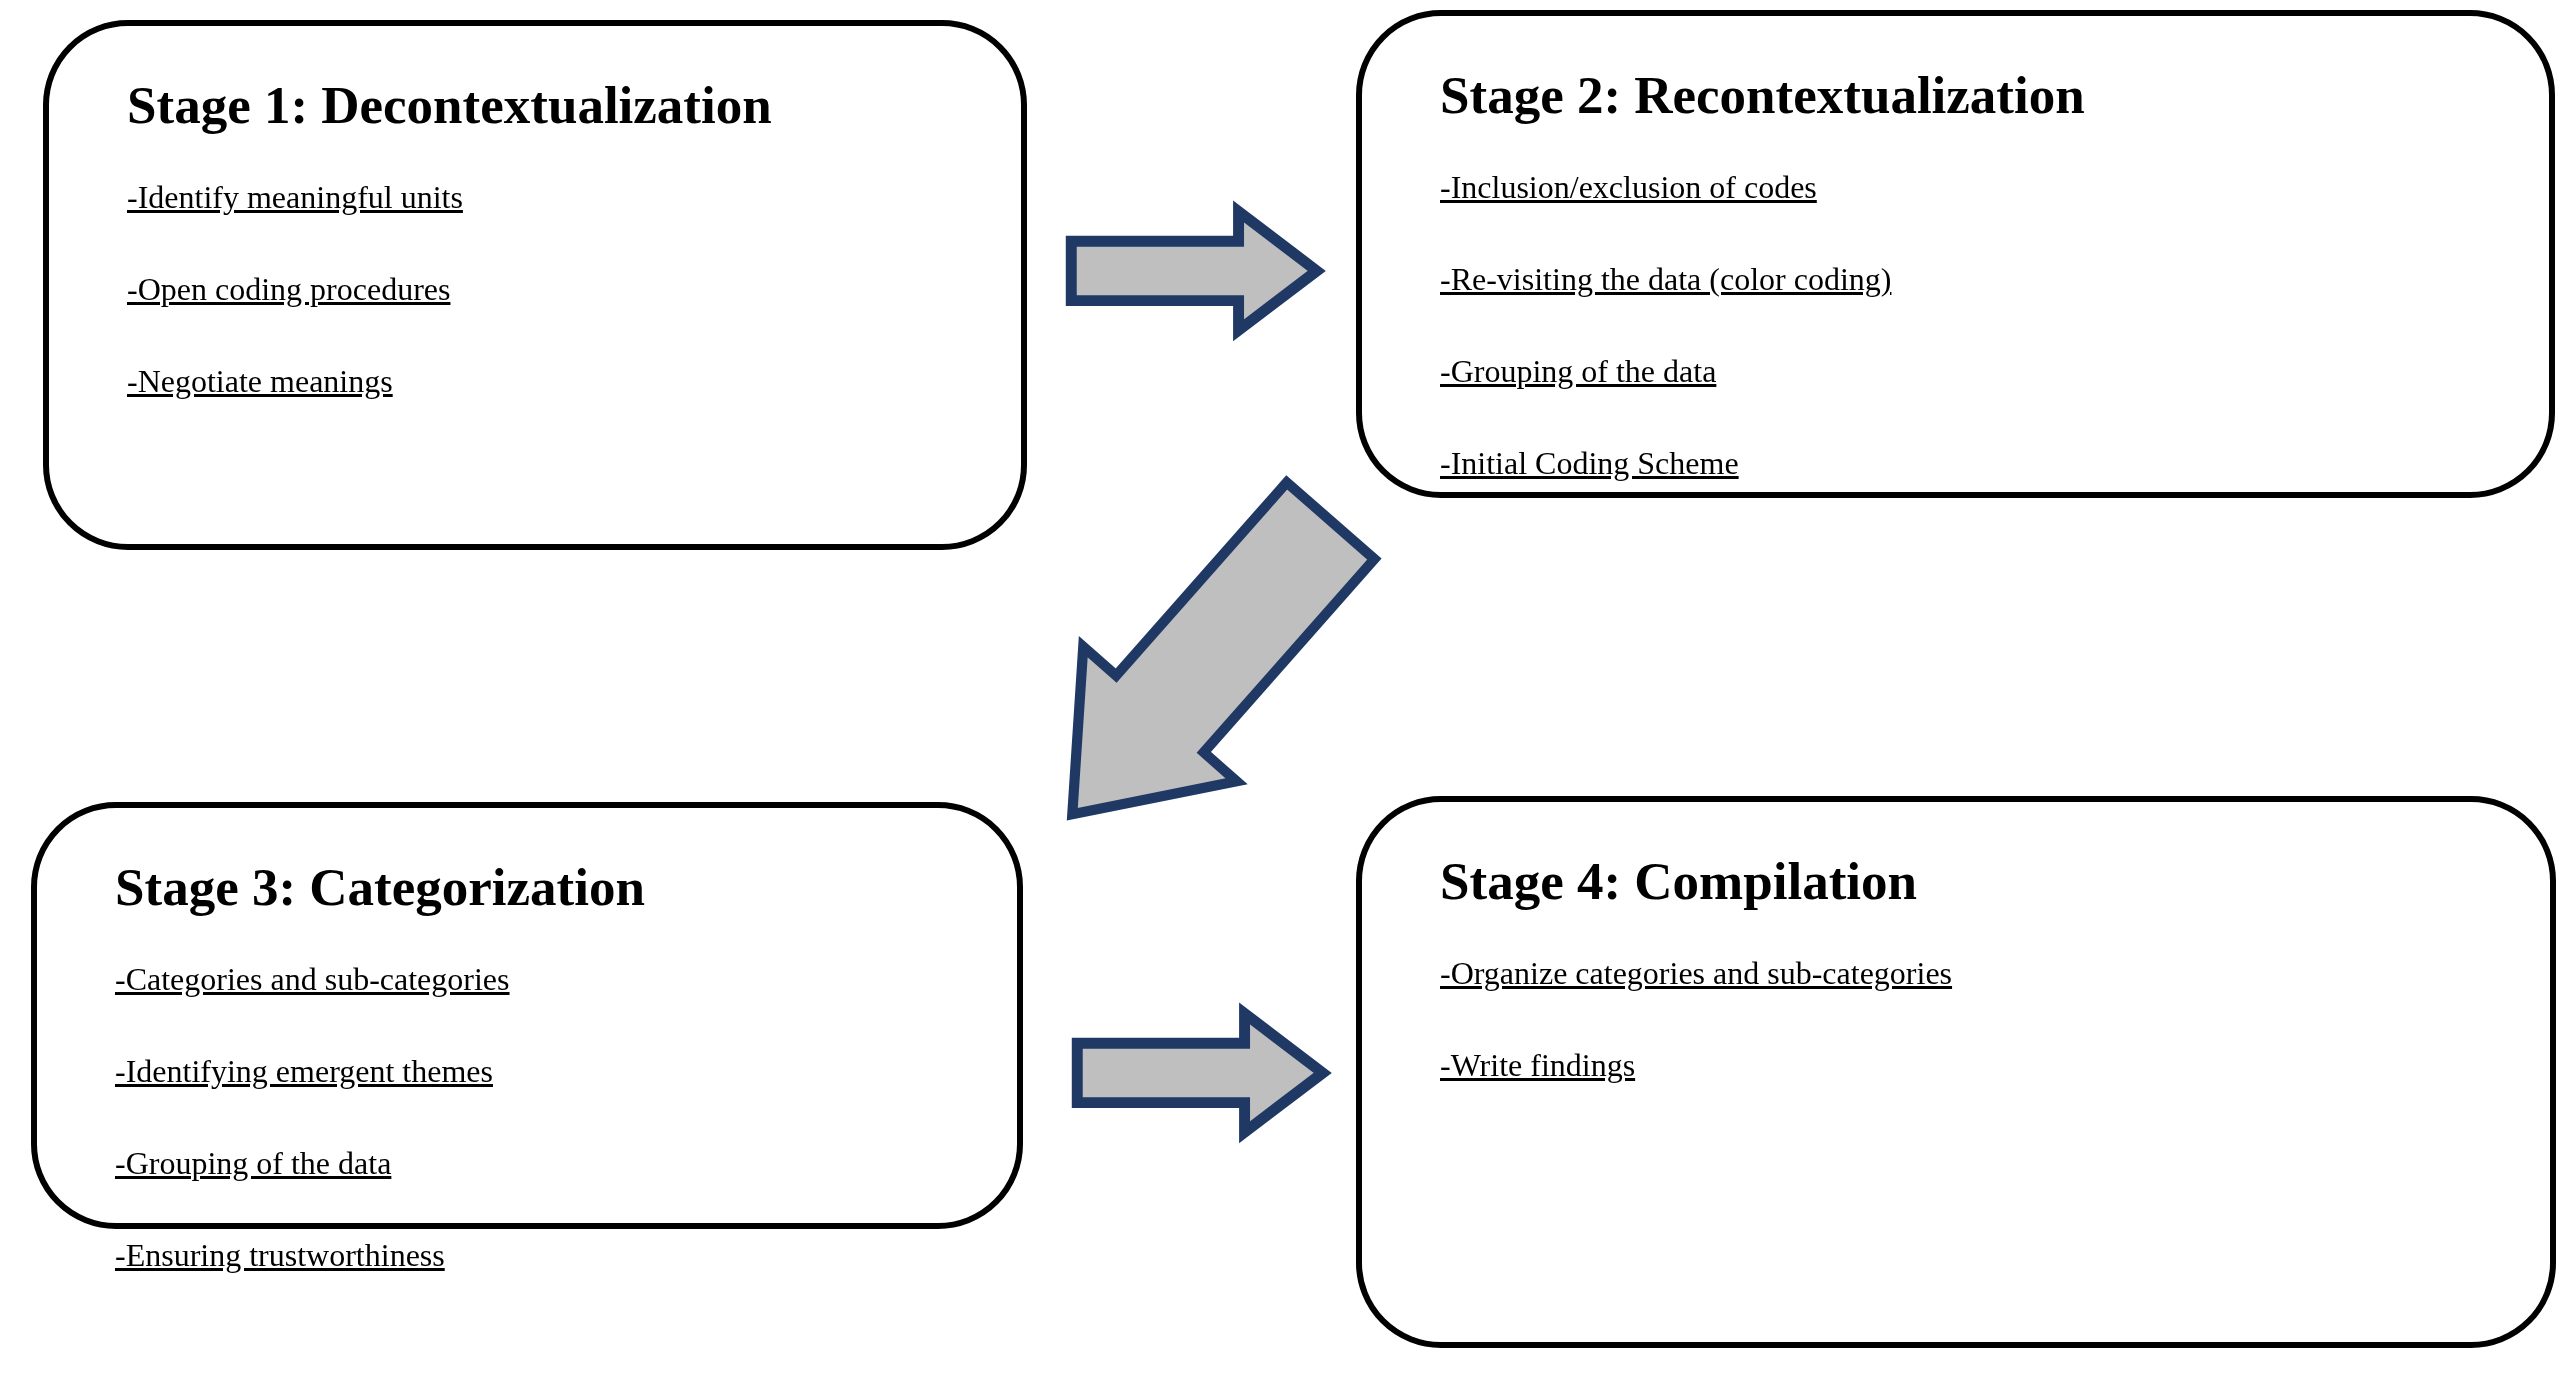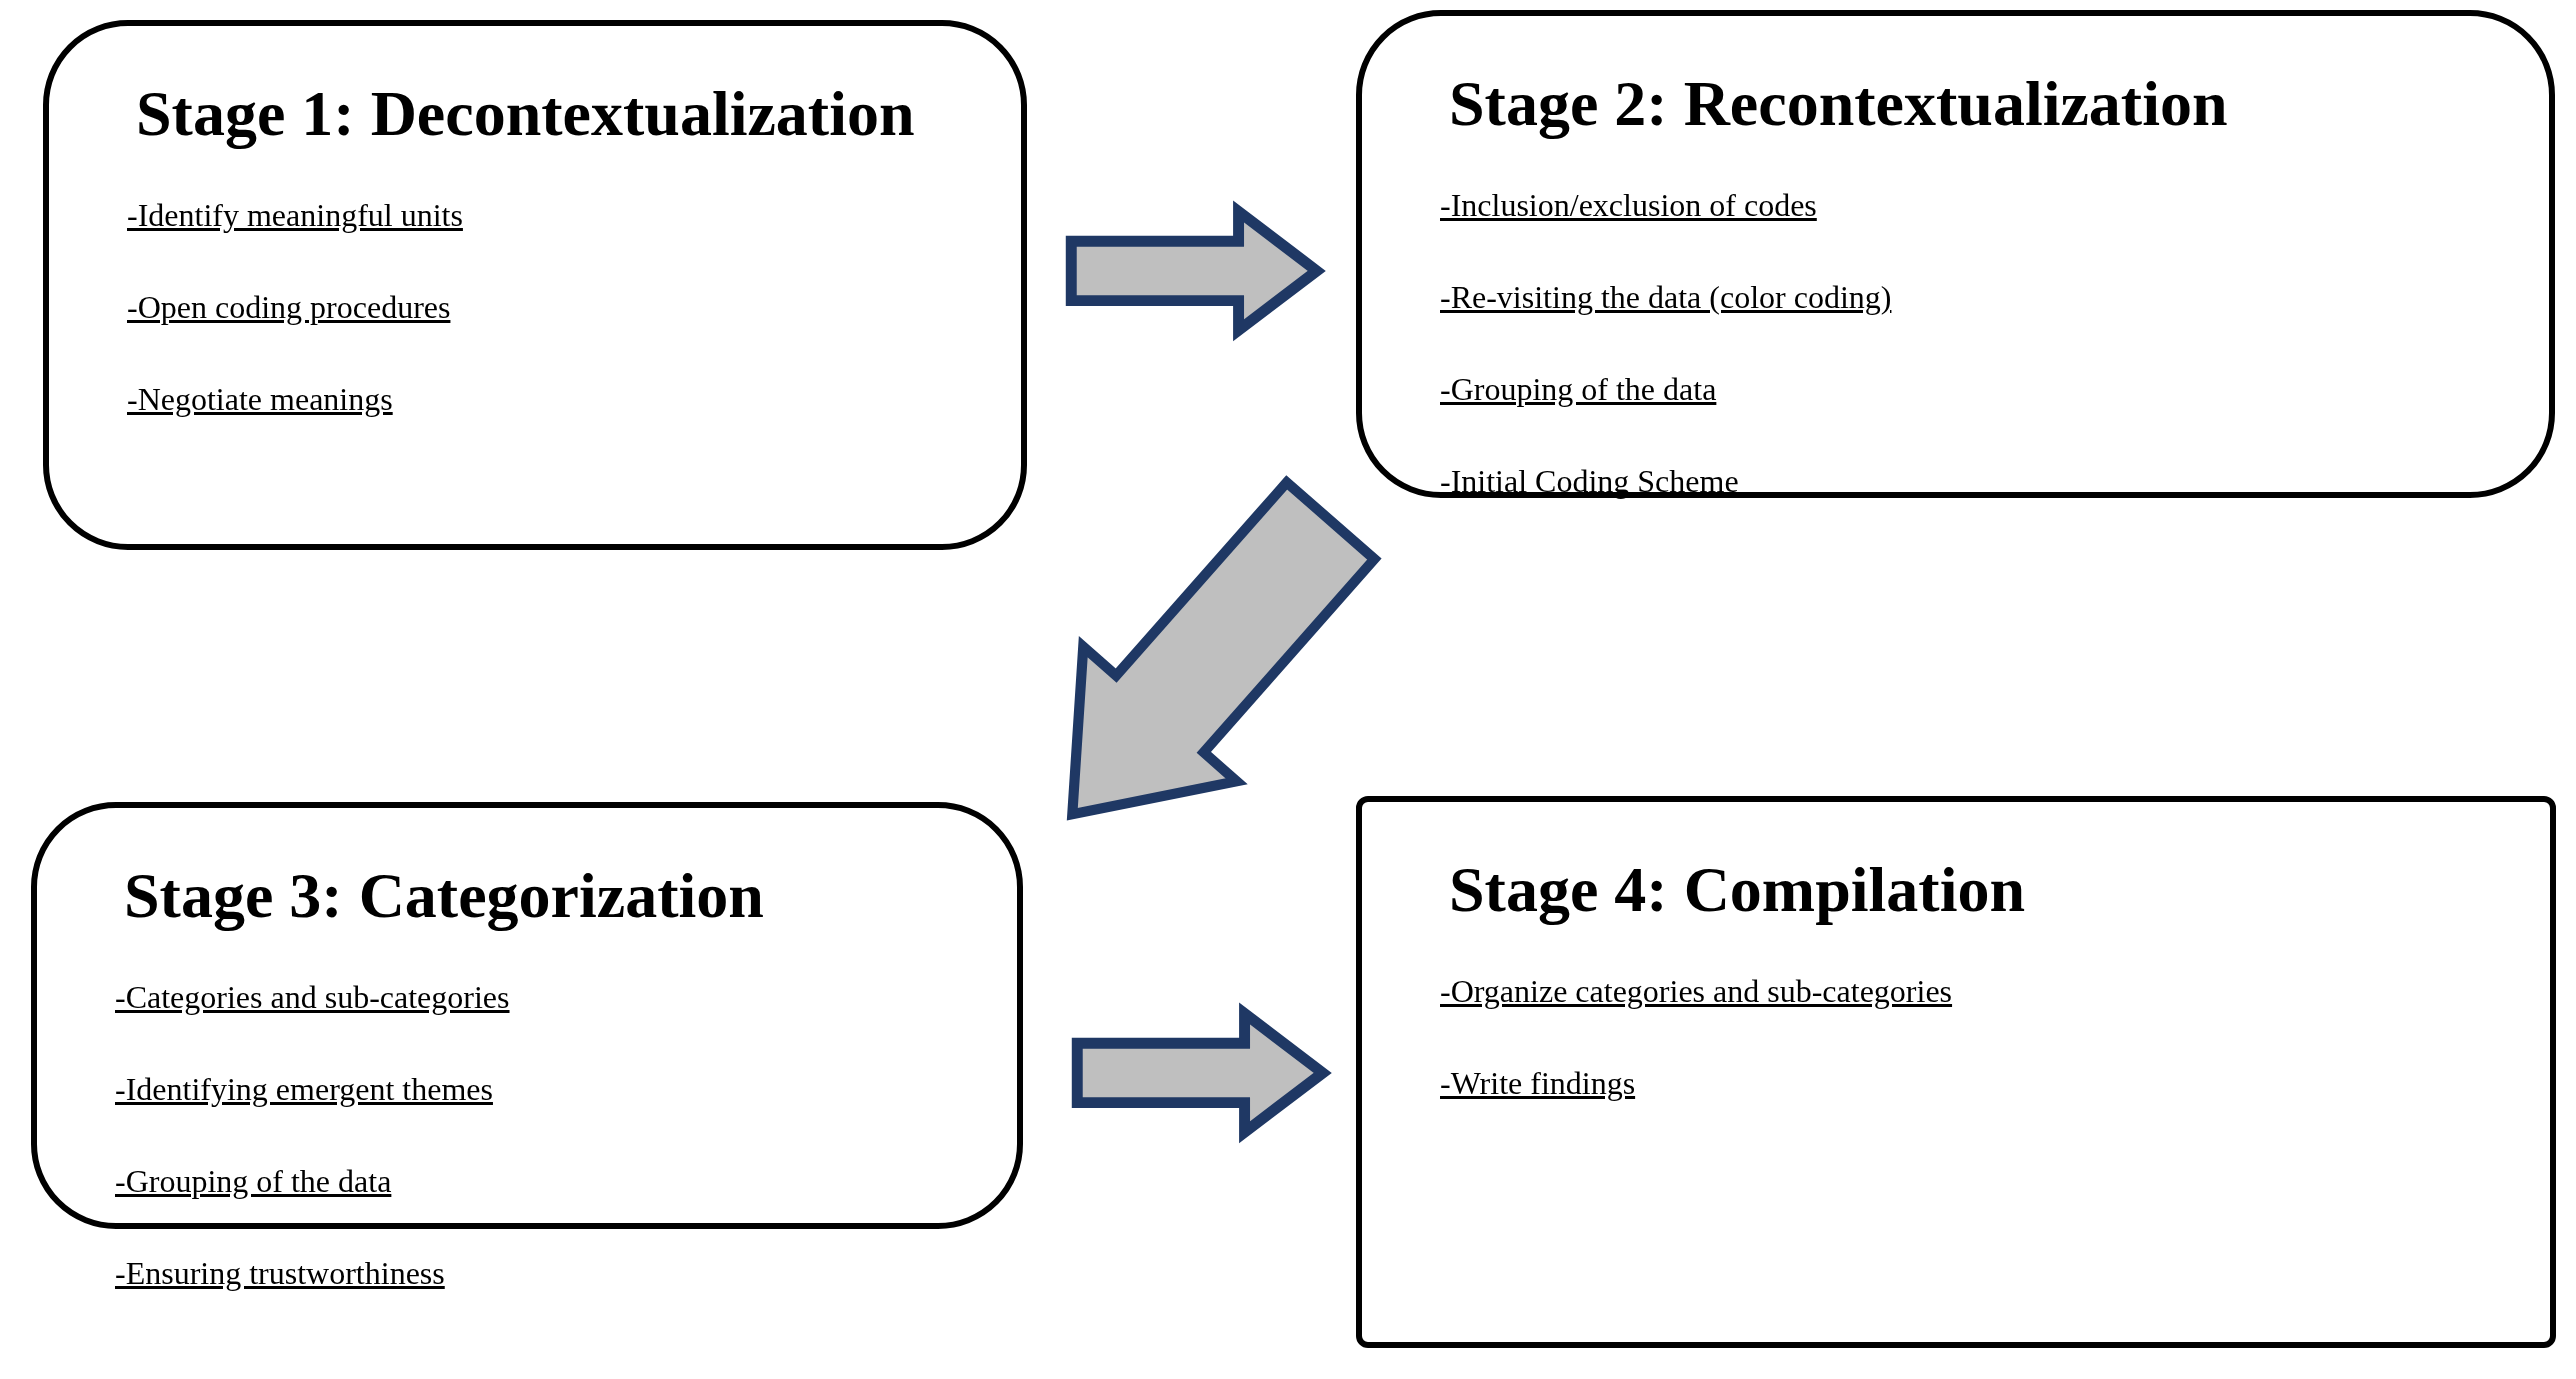--- a/index.html
+++ b/index.html
@@ -12,37 +12,37 @@
   }
   .box{
     position:absolute;
     box-sizing:border-box;
     border:6.3px solid var(--box-border,#000);
     border-radius:85px;
     background:#fff;
     padding:33px 47px 0 78px;
   }
   .box h2{
-    margin:9px;
-    font-size:64px;
+    margin:0;
+    font-size:53px;
     line-height:92px;
     font-weight:bold;
     white-space:nowrap;
   }
   .box p{
     margin:0;
     font-size:32px;
     line-height:92px;
     white-space:nowrap;
     text-decoration:underline;
   }
   .box-stage1{left:43px;  top:19.6px;   width:984px; height:530px;}
   .box-stage2{left:1356px;top:10.2px;   width:1199px; height:488px;}
   .box-stage3{left:31px;  top:802px; width:992px; height:427px;}
-  .box-stage4{left:1356px;top:796px; width:1200px; height:552px;border-radius:12px;}
+  .box-stage4{left:1356px;top:796px; width:1200px; height:552px;}
   .arrow{position:absolute;overflow:visible;}
   .arrow polygon{
     fill:var(--arrow-fill,#bfbfbf);
     stroke:var(--arrow-stroke,#1f3864);
     stroke-linejoin:miter;
   }
   .arrow-h polygon{stroke-width:14;}
   .arrow-d polygon{stroke-width:13;}
   .arrow-1{left:1065px;top:202px;}
   .arrow-2{left:1041px;top:458px;}

